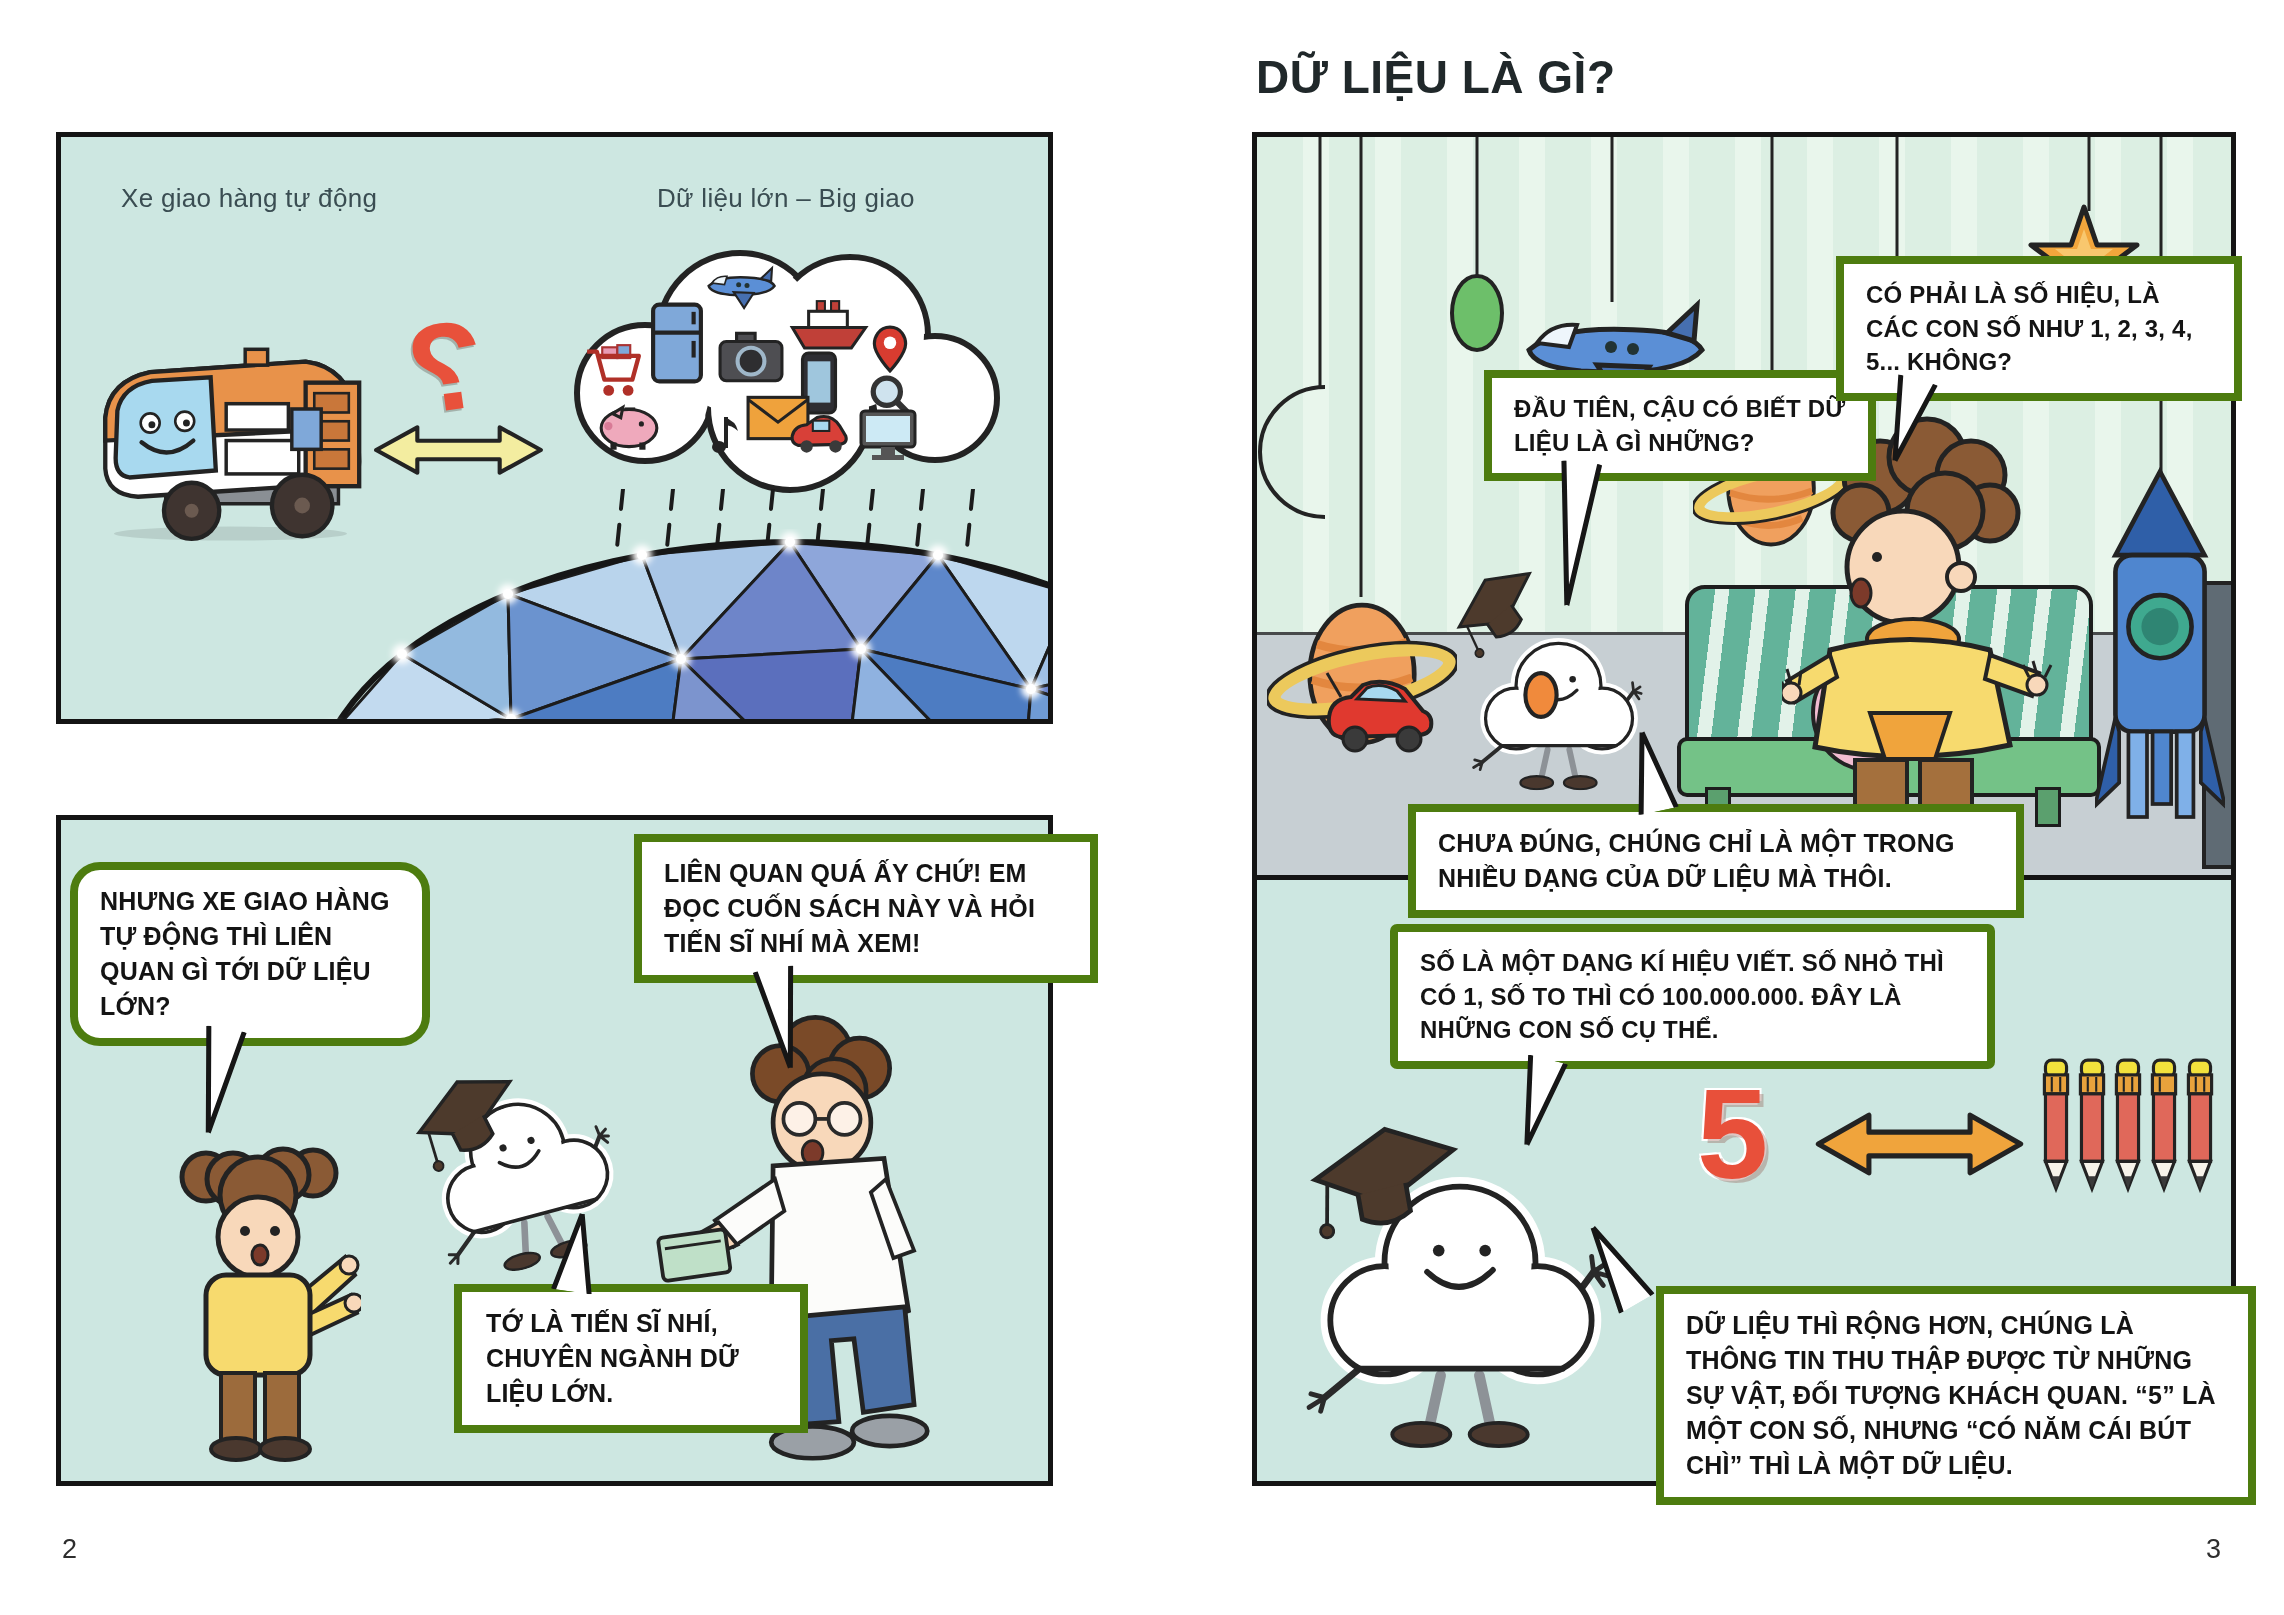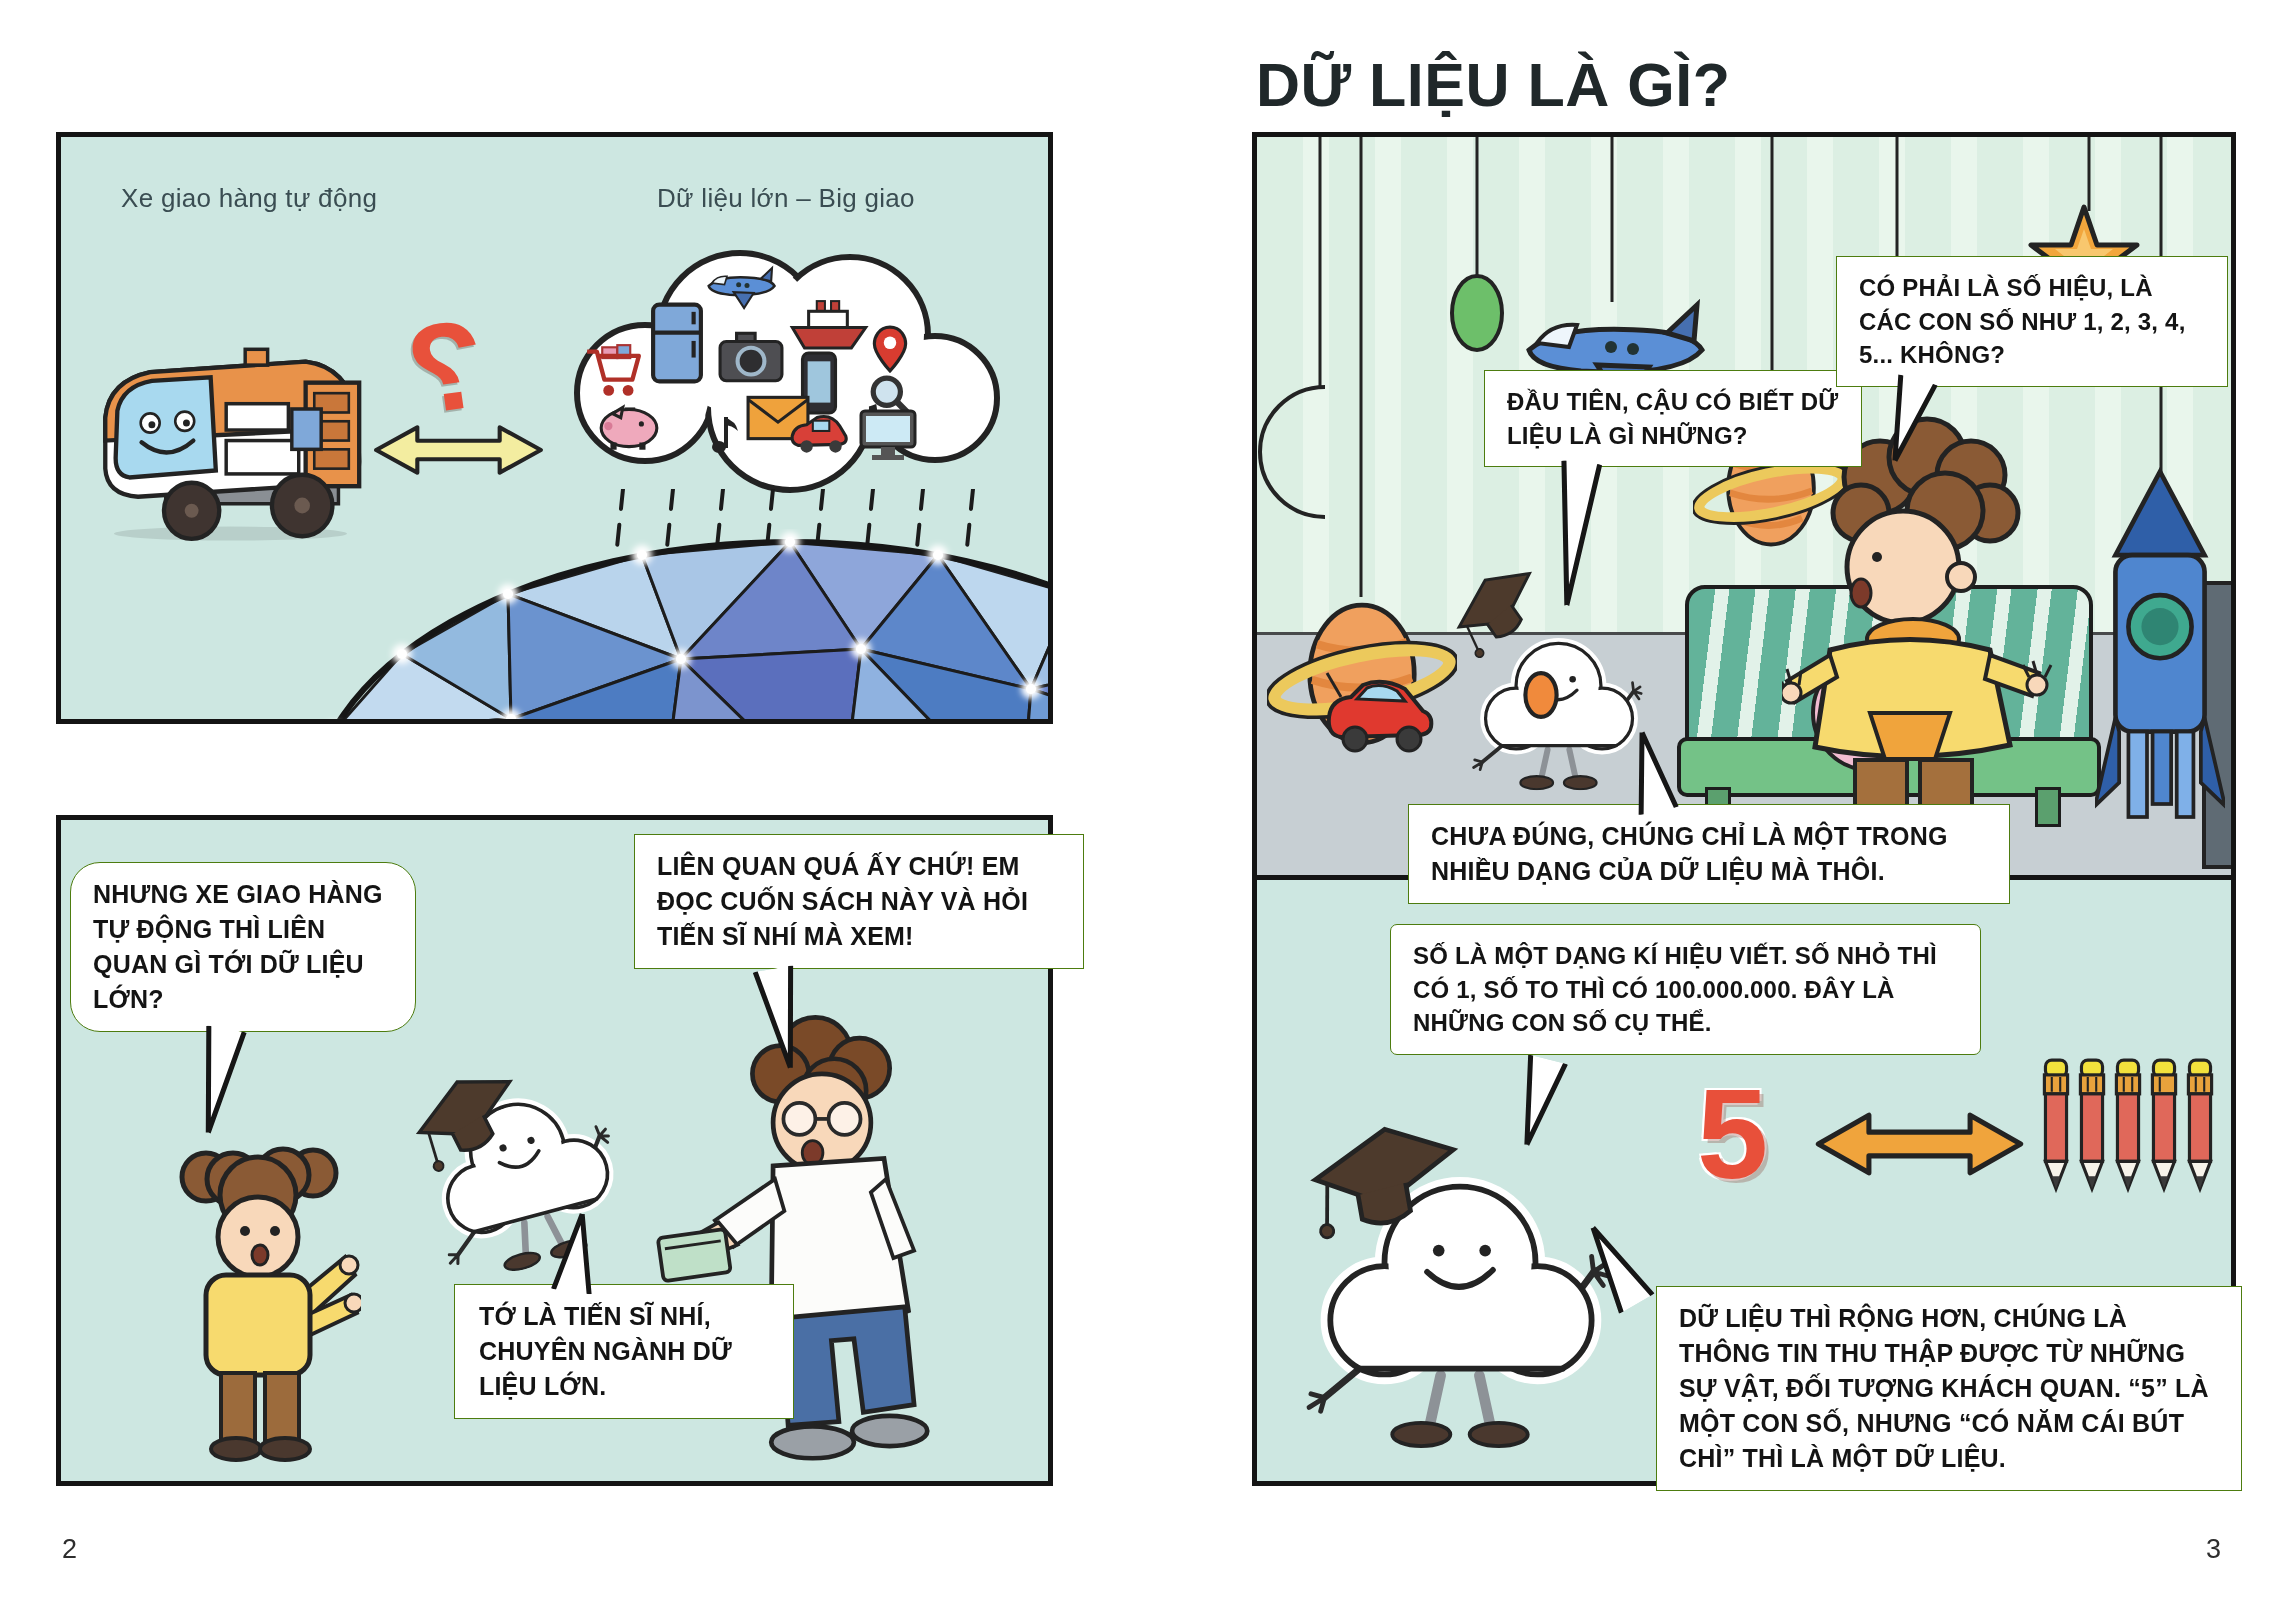--- a/index.html
+++ b/index.html
@@ -3,27 +3,27 @@
 <meta charset="utf-8">
 <style>
   html,body{margin:0;padding:0;background:#fff;}
   .stage{position:relative;width:2284px;height:1615px;background:#ffffff;
          font-family:"Liberation Sans",sans-serif;overflow:hidden;}
   .abs{position:absolute;}
   .panel{position:absolute;border:5px solid #141414;box-sizing:border-box;overflow:hidden;}
   .panel-teal{background:#cde7e1;}
   .panel-wall{background:repeating-linear-gradient(90deg,#dcefe3 0 46px,#e9f6ec 46px 72px);}
   .floor{position:absolute;left:0;right:0;bottom:0;background:#c7cfd3;border-top:3px solid rgba(30,30,30,.75);}
-  .bubble{position:absolute;background:#fff;border:1px solid #4d7c0f;color:#141414;
+  .bubble{position:absolute;background:#fff;border:8px solid #4d7c0f;color:#141414;
           padding:14px 22px;font-size:25px;line-height:1.4;letter-spacing:.2px;
           font-weight:bold;z-index:30;}
   .bubble.small{font-size:24px;}
   .tail{position:absolute;z-index:31;}
   .label{position:absolute;font-size:26px;color:#3a4d52;letter-spacing:.3px;}
-  .title{position:absolute;font-size:61px;font-weight:bold;color:#20282a;letter-spacing:.5px;}
+  .title{position:absolute;font-size:46px;font-weight:bold;color:#20282a;letter-spacing:.5px;}
   .pagenum{position:absolute;font-size:27px;color:#2e2e2e;}
   .qmark{position:absolute;font-size:125px;font-weight:bold;color:#e8513b;
          transform:scaleX(-1) rotate(8deg);text-shadow:2px 2px 0 rgba(40,20,10,.25);}
   .fignum{position:absolute;font-size:128px;font-weight:bold;color:#e8503a;
           text-shadow:4px 4px 0 rgba(120,30,20,.25), -2px -2px 0 #fff, 2px -2px 0 #fff, -2px 2px 0 #fff;}
   .char{position:absolute;}
   .bed-blanket{position:absolute;border:4px solid #1d1d1d;border-radius:20px 20px 0 0;
     background:repeating-linear-gradient(97deg,#63b39a 0 26px,#e2f2e9 26px 40px);}
   .bed-rail{position:absolute;background:#74c287;border:4px solid #1d1d1d;border-radius:10px;}
   .bed-leg{position:absolute;background:#5ba06e;border:3px solid #1d1d1d;}

